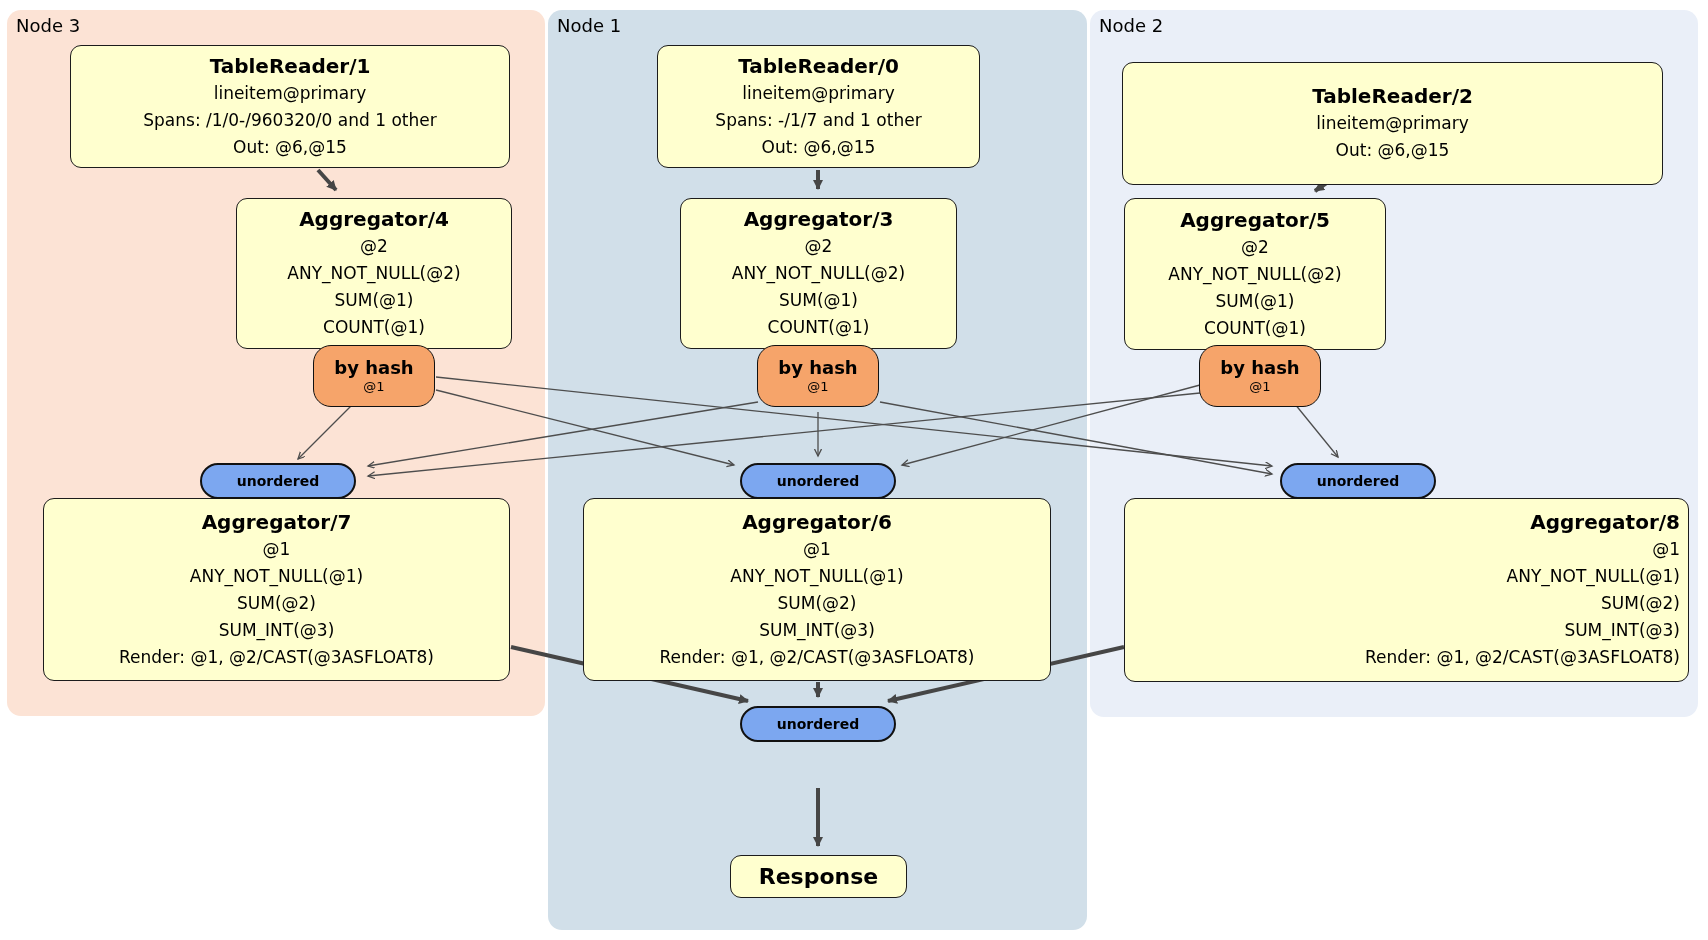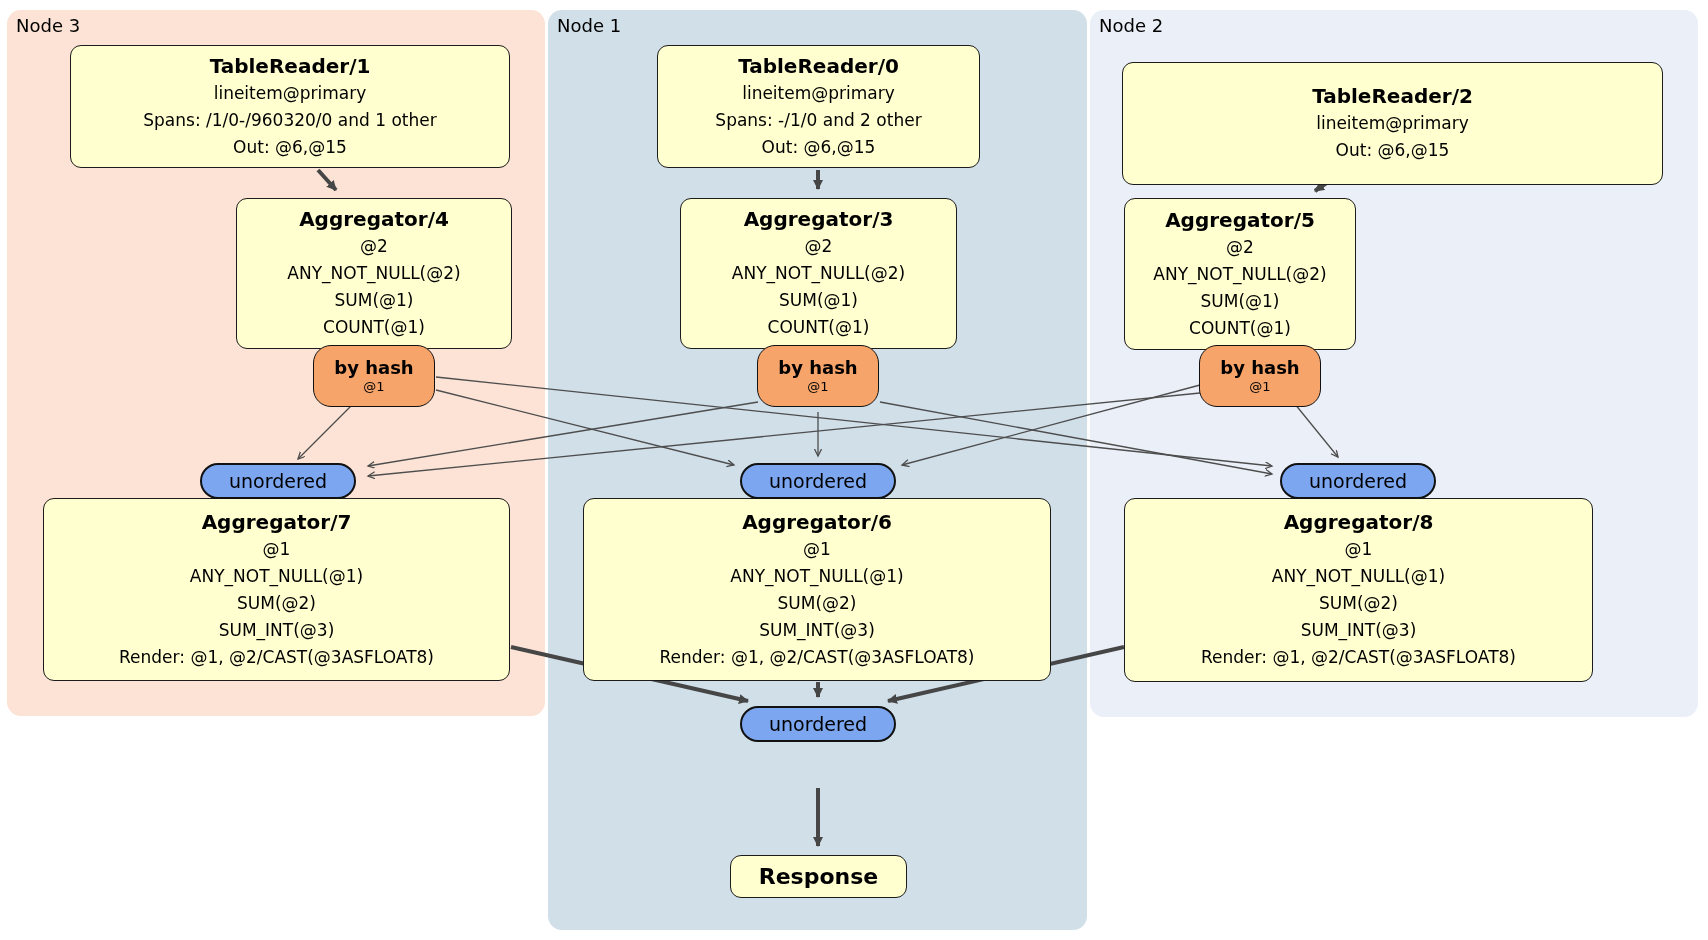--- a/index.html
+++ b/index.html
@@ -19,42 +19,42 @@
               display:flex; flex-direction:column; justify-content:center; align-items:center;
               text-align:center; box-sizing:border-box; padding:0 8px; }
   .plan-box .title { font-weight:bold; font-size:20px; line-height:27px; white-space:nowrap; }
   .plan-box .line  { font-size:17px; line-height:27px; white-space:nowrap; }
 
   .box-tr1  { left:70px;   top:45px;  width:440px; height:123px; }
   .box-tr0  { left:657px;  top:45px;  width:323px; height:123px; }
   .box-tr2  { left:1122px; top:62px;  width:541px; height:123px; }
   .box-agg4 { left:236px;  top:198px; width:276px; height:151px; }
   .box-agg3 { left:680px;  top:198px; width:277px; height:151px; }
-  .box-agg5 { left:1124px; top:198px; width:232px; height:152px; }
+  .box-agg5 { left:1124px; top:198px; width:262px; height:152px; }
   .box-agg7 { left:43px;   top:498px; width:467px; height:183px; }
   .box-agg6 { left:583px;  top:498px; width:468px; height:183px; }
-  .box-agg8 { left:1124px; top:498px; width:469px; height:184px; }
+  .box-agg8 { left:1124px; top:498px; width:565px; height:184px;align-items:flex-end; }
   .box-noop { left:738px;  top:742px; width:160px; height:45px; }
   .box-resp { left:730px;  top:855px; width:177px; height:43px; }
   .box-noop .title, .box-resp .title { font-size:22px; }
 
   .router { position:absolute; z-index:4; background:var(--router-fill,#f6a46a);
             border:1.6px solid #111; border-radius:18px;
             display:flex; flex-direction:column; justify-content:center; align-items:center;
             box-sizing:border-box; text-align:center; }
   .router .rt { font-weight:bold; font-size:18px; line-height:22px; }
   .router .rs { font-size:13px; line-height:16px; }
   .router-n3 { left:313px;  top:345px; width:122px; height:62px; }
   .router-n1 { left:757px;  top:345px; width:122px; height:62px; }
   .router-n2 { left:1199px; top:345px; width:122px; height:62px; }
 
   .pill { position:absolute; z-index:4; background:var(--pill-fill,#7ca7f0);
           border:2px solid #111; border-radius:18px;
           display:flex; justify-content:center; align-items:center;
-          font-weight:normal; font-size:19px; box-sizing:border-box; }
+          font-weight:bold; font-size:14px; box-sizing:border-box; }
   .pill-n3  { left:200px;  top:463px; width:156px; height:36px; }
   .pill-n1  { left:740px;  top:463px; width:156px; height:36px; }
   .pill-n2  { left:1280px; top:463px; width:156px; height:36px; }
   .pill-out { left:740px;  top:706px; width:156px; height:36px; }
 </style>
 </head>
 <body>
 
 <div id="canvas">
 
@@ -119,21 +119,21 @@
     <div class="line">@1</div>
     <div class="line">ANY_NOT_NULL(@1)</div>
     <div class="line">SUM(@2)</div>
     <div class="line">SUM_INT(@3)</div>
     <div class="line">Render: @1, @2/CAST(@3ASFLOAT8)</div>
   </div>
 
   <div class="plan-box box-tr0">
     <div class="title">TableReader/0</div>
     <div class="line">lineitem@primary</div>
-    <div class="line">Spans: -/1/0 and 2 other</div>
+    <div class="line">Spans: -/1/7 and 1 other</div>
     <div class="line">Out: @6,@15</div>
   </div>
   <div class="plan-box box-agg3">
     <div class="title">Aggregator/3</div>
     <div class="line">@2</div>
     <div class="line">ANY_NOT_NULL(@2)</div>
     <div class="line">SUM(@1)</div>
     <div class="line">COUNT(@1)</div>
   </div>
   <div class="plan-box box-agg6">

